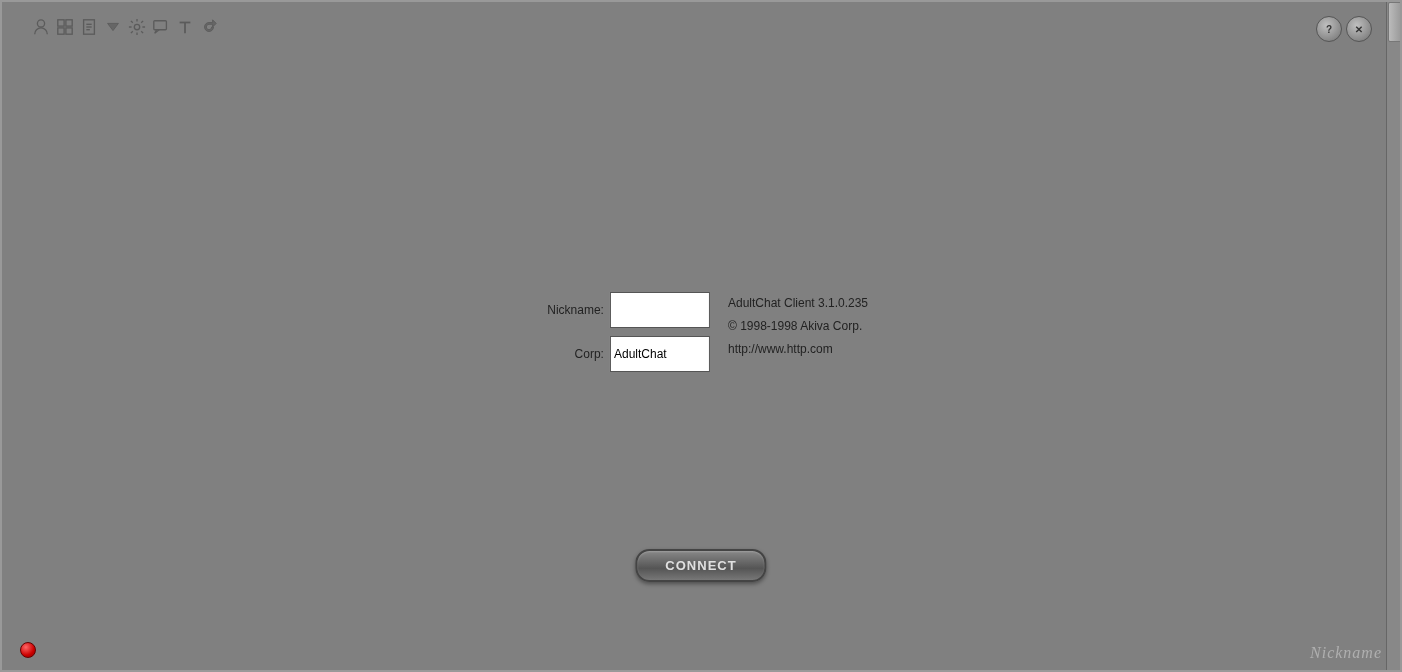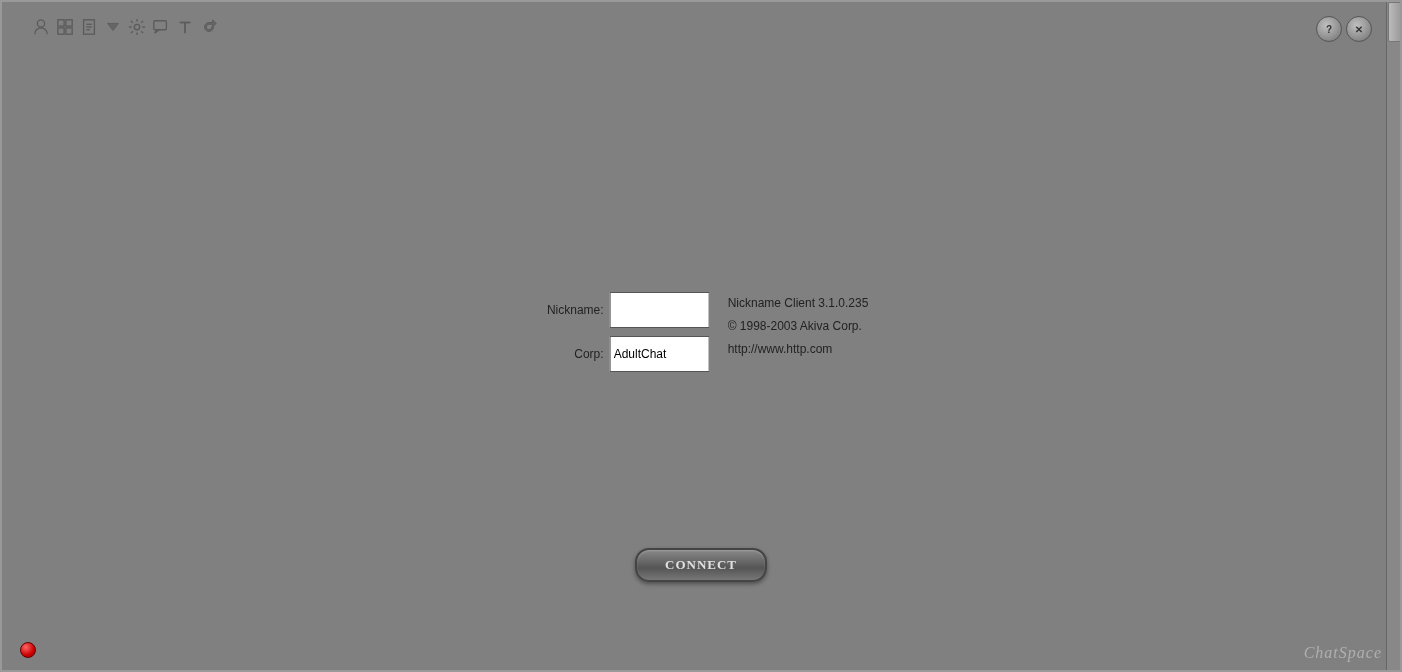--- a/index.html
+++ b/index.html
@@ -132,21 +132,21 @@
     }
 
     .connect-btn {
       background: linear-gradient(to bottom, #888 0%, #666 40%, #555 60%, #777 100%);
       border: 2px solid #444;
       border-radius: 14px;
       padding: 7px 28px;
       color: #e0e0e0;
       font-size: 13px;
       font-weight: bold;
-      font-family: Liberation Serif, serif;
+      font-family: Liberation Sans, sans-serif;
       letter-spacing: 1px;
       cursor: pointer;
       outline: none;
       box-shadow: inset 0 1px 2px rgba(255,255,255,0.2), 0 2px 4px rgba(0,0,0,0.4);
     }
 
     
     .red-dot {
       position: absolute;
       bottom: 14px;
@@ -280,31 +280,31 @@
     <div class="form-row">
       <label class="form-label">Nickname:</label>
       <input class="form-input" type="text" value="" style="">
     </div>
     <div class="form-row">
       <label class="form-label">Corp:</label>
       <input class="form-input" type="text" value="AdultChat" style="">
     </div>
   </div>
   <div class="info-section">
-    <div class="info-text">Nickname Client 3.1.0.235</div>
-    <div class="info-text">© 1998-2003 Akiva Corp.</div>
+    <div class="info-text">AdultChat Client 3.1.0.235</div>
+    <div class="info-text">© 1998-1998 Akiva Corp.</div>
     <div class="info-text">http://www.http.com</div>
   </div>
 </div>
 
 <div class="connect-btn-container">
   <button class="connect-btn">CONNECT</button>
 </div>
 
 <div class="red-dot"></div>
 
-<div class="bottom-logo">ChatSpace</div>
+<div class="bottom-logo">Nickname</div>
 
 <div class="right-scrollbar">
   <div class="scrollbar-thumb"></div>
 </div>
 
 <div class="frame-border"></div>
 
 </body></html>

